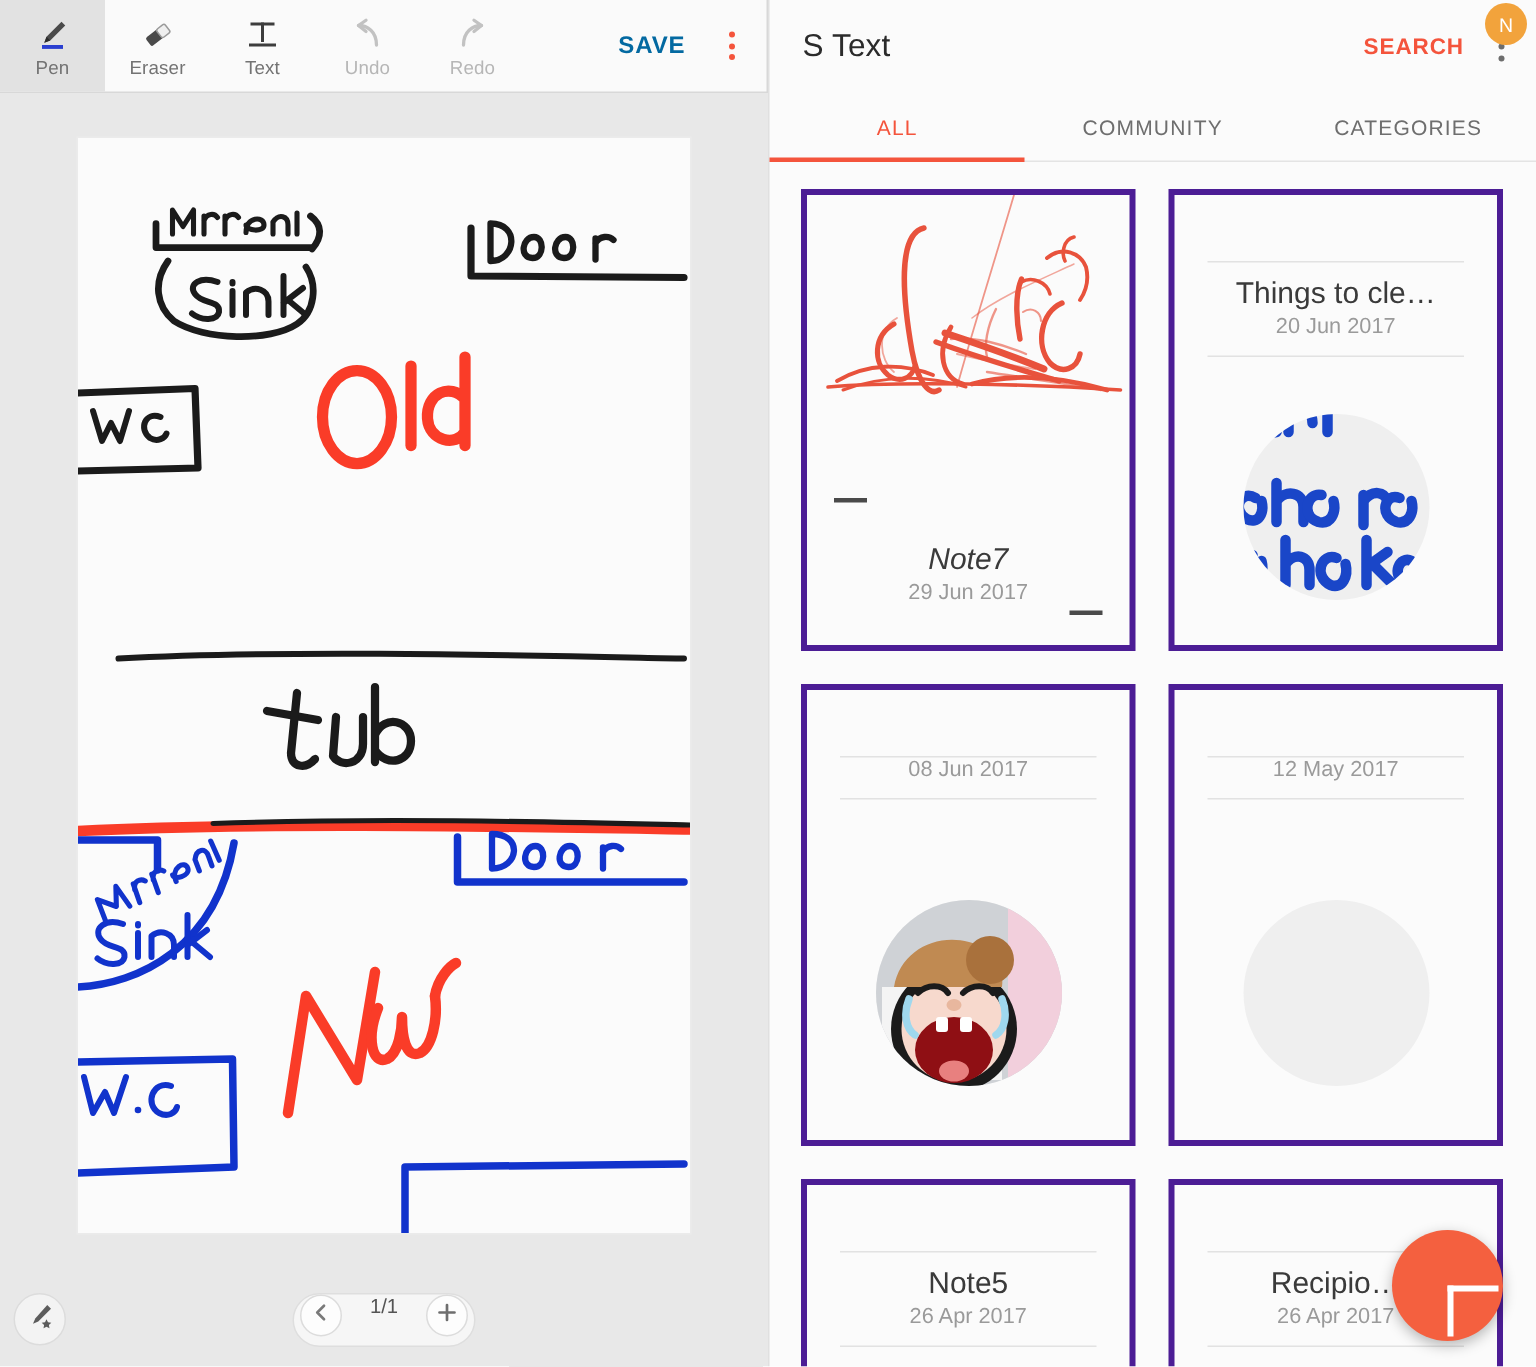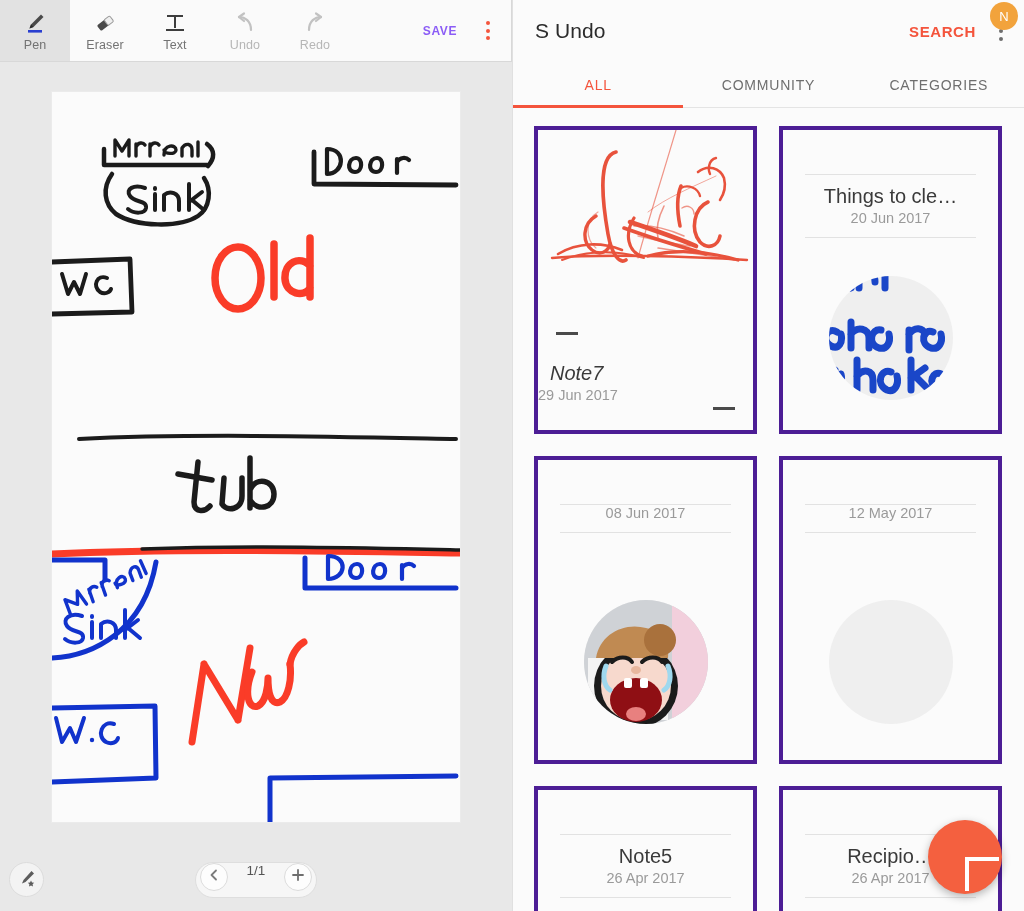--- a/index.html
+++ b/index.html
@@ -30,21 +30,21 @@
     align-items: center; justify-content: center; gap: 2px;
     cursor: pointer; position: relative;
   }
   .tool.active { background: #e2e2e2; }
   .tool .glyph { height: 26px; display: flex; align-items: flex-end; justify-content: center; }
   .tool .lbl { font-size: 12.5px; color: #737373; letter-spacing: .1px; }
   .tool.disabled .lbl { color: #b6b6b6; }
   .tool-spacer { flex: 1; }
   .save-btn {
     display: flex; align-items: center; padding: 0 14px;
-    font-size: 12px; font-weight: bold; color: #8b5cf6;
+    font-size: 16px; font-weight: bold; color: #0369a1;
     letter-spacing: .6px; cursor: pointer;
   }
   .kebab {
     width: 34px; display: flex; flex-direction: column;
     align-items: center; justify-content: center; gap: 3.5px;
     cursor: pointer; margin-right: 6px;
   }
   .kebab i { width: 4px; height: 4px; border-radius: 50%; background: #6d6d6d; display: block; }
   .kebab.orange i { background: #f4543c; }
 
@@ -374,21 +374,21 @@
             </svg>
           </span>
         </div>
       </div>
     </div>
   </div>
 
   <div class="list-pane">
 
     <div class="list-header">
-      <span class="app-title">S Undo</span>
+      <span class="app-title">S Text</span>
       <span class="hdr-spacer"></span>
       <span class="search-btn">SEARCH</span>
       <div class="kebab">
         <i></i>
         <i></i>
         <i></i>
       </div>
       <div class="avatar">N</div>
     </div>
 
@@ -423,21 +423,21 @@
               <path d="M100 106 C118 110 136 114 152 116" stroke-width="1.4" opacity=".5"></path>
               <path d="M20 124 C40 112 64 112 84 120" stroke-width="2.6"></path>
               <path d="M24 130 C50 120 80 120 106 128" stroke-width="2"></path>
               <path d="M110 126 C140 118 172 122 200 130" stroke-width="3.2"></path>
               <path d="M14 128 C60 124 150 126 209 130" stroke-width="2.4"></path>
               <path d="M120 118 C146 122 174 126 196 130" stroke-width="1.6" opacity=".6"></path>
             </g>
           </svg>
         </div>
         <div style="position:absolute;left:18px;top:202px;width:22px;height:3px;background:#4a4a4a;"></div>
-        <div style="position:absolute;left:0;right:0;top:222px;text-align:left;">
+        <div style="position:absolute;left:0;right:0;top:222px;text-align:center;">
           <div class="card-title" style="font-style:italic;">Note7</div>
           <div class="card-date">29 Jun 2017</div>
         </div>
         <div style="position:absolute;right:18px;bottom:20px;width:22px;height:3px;background:#4a4a4a;"></div>
       </div>
 
       <div class="card">
         <div class="card-head">
           <div class="rule"></div>
           <div class="card-title">Things to cle…</div>

